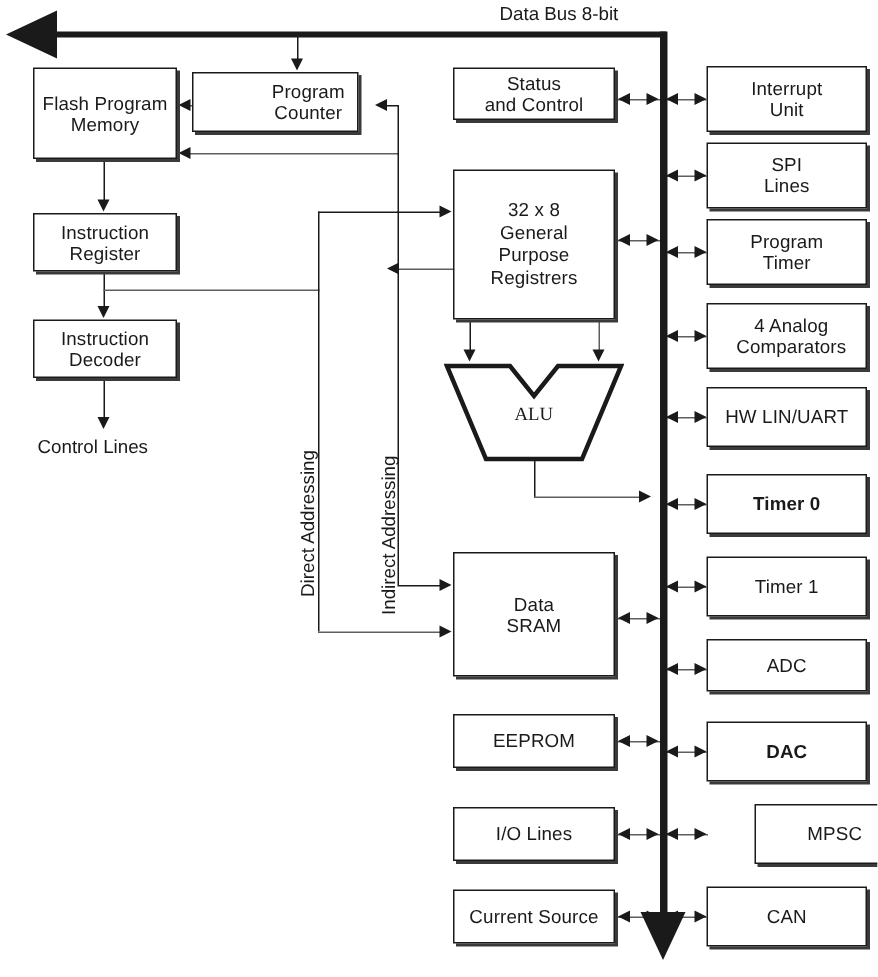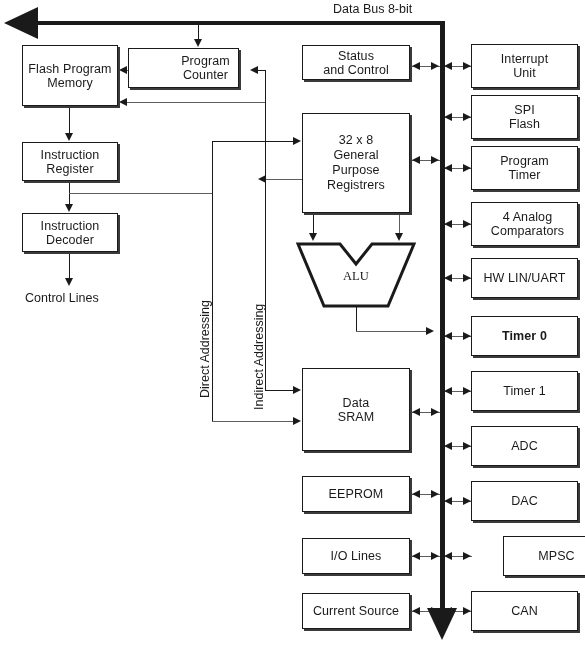--- a/index.html
+++ b/index.html
@@ -246,30 +246,30 @@
   <div class="ar left" style="left:412px; top:551.5px;"></div>
   <div class="ar right" style="left:431px; top:551.5px;"></div>
 
   <div class="hline" style="left:412px; top:611px; width:28px;"></div>
   <div class="ar left" style="left:412px; top:606.5px;"></div>
   <div class="ar right" style="left:431px; top:606.5px;"></div>
 
   <div class="box" style="left:471px; top:44px; width:107px; height:44px;">Interrupt
 Unit</div>
   <div class="box" style="left:471px; top:95px; width:107px; height:44px;">SPI
-Flash</div>
+Lines</div>
   <div class="box" style="left:471px; top:146px; width:107px; height:44px;">Program
 Timer</div>
   <div class="box" style="left:471px; top:202px; width:107px; height:44px;padding-left:6px;">4 Analog
 Comparators</div>
   <div class="box" style="left:471px; top:258px; width:107px; height:40px;">HW LIN/UART</div>
   <div class="box" style="left:471px; top:316px; width:107px; height:40px;font-weight:bold;">Timer 0</div>
   <div class="box" style="left:471px; top:371px; width:107px; height:40px;">Timer 1</div>
-  <div class="box" style="left:471px; top:426px; width:107px; height:40px;">ADC</div>
-  <div class="box" style="left:471px; top:481px; width:107px; height:40px;">DAC</div>
+  <div class="box" style="left:471px; top:426px; width:107px; height:35px;">ADC</div>
+  <div class="box" style="left:471px; top:481px; width:107px; height:40px;font-weight:bold;">DAC</div>
   <div class="box" style="left:471px; top:536px; width:107px; height:40px;margin-left:32px;">MPSC</div>
   <div class="box" style="left:471px; top:591px; width:107px; height:40px;">CAN</div>
 
   <div class="hline" style="left:444px; top:66px; width:28px;"></div>
   <div class="ar left" style="left:444px; top:61.5px;"></div>
   <div class="ar right" style="left:463px; top:61.5px;"></div>
 
   <div class="hline" style="left:444px; top:117px; width:28px;"></div>
   <div class="ar left" style="left:444px; top:112.5px;"></div>
   <div class="ar right" style="left:463px; top:112.5px;"></div>

